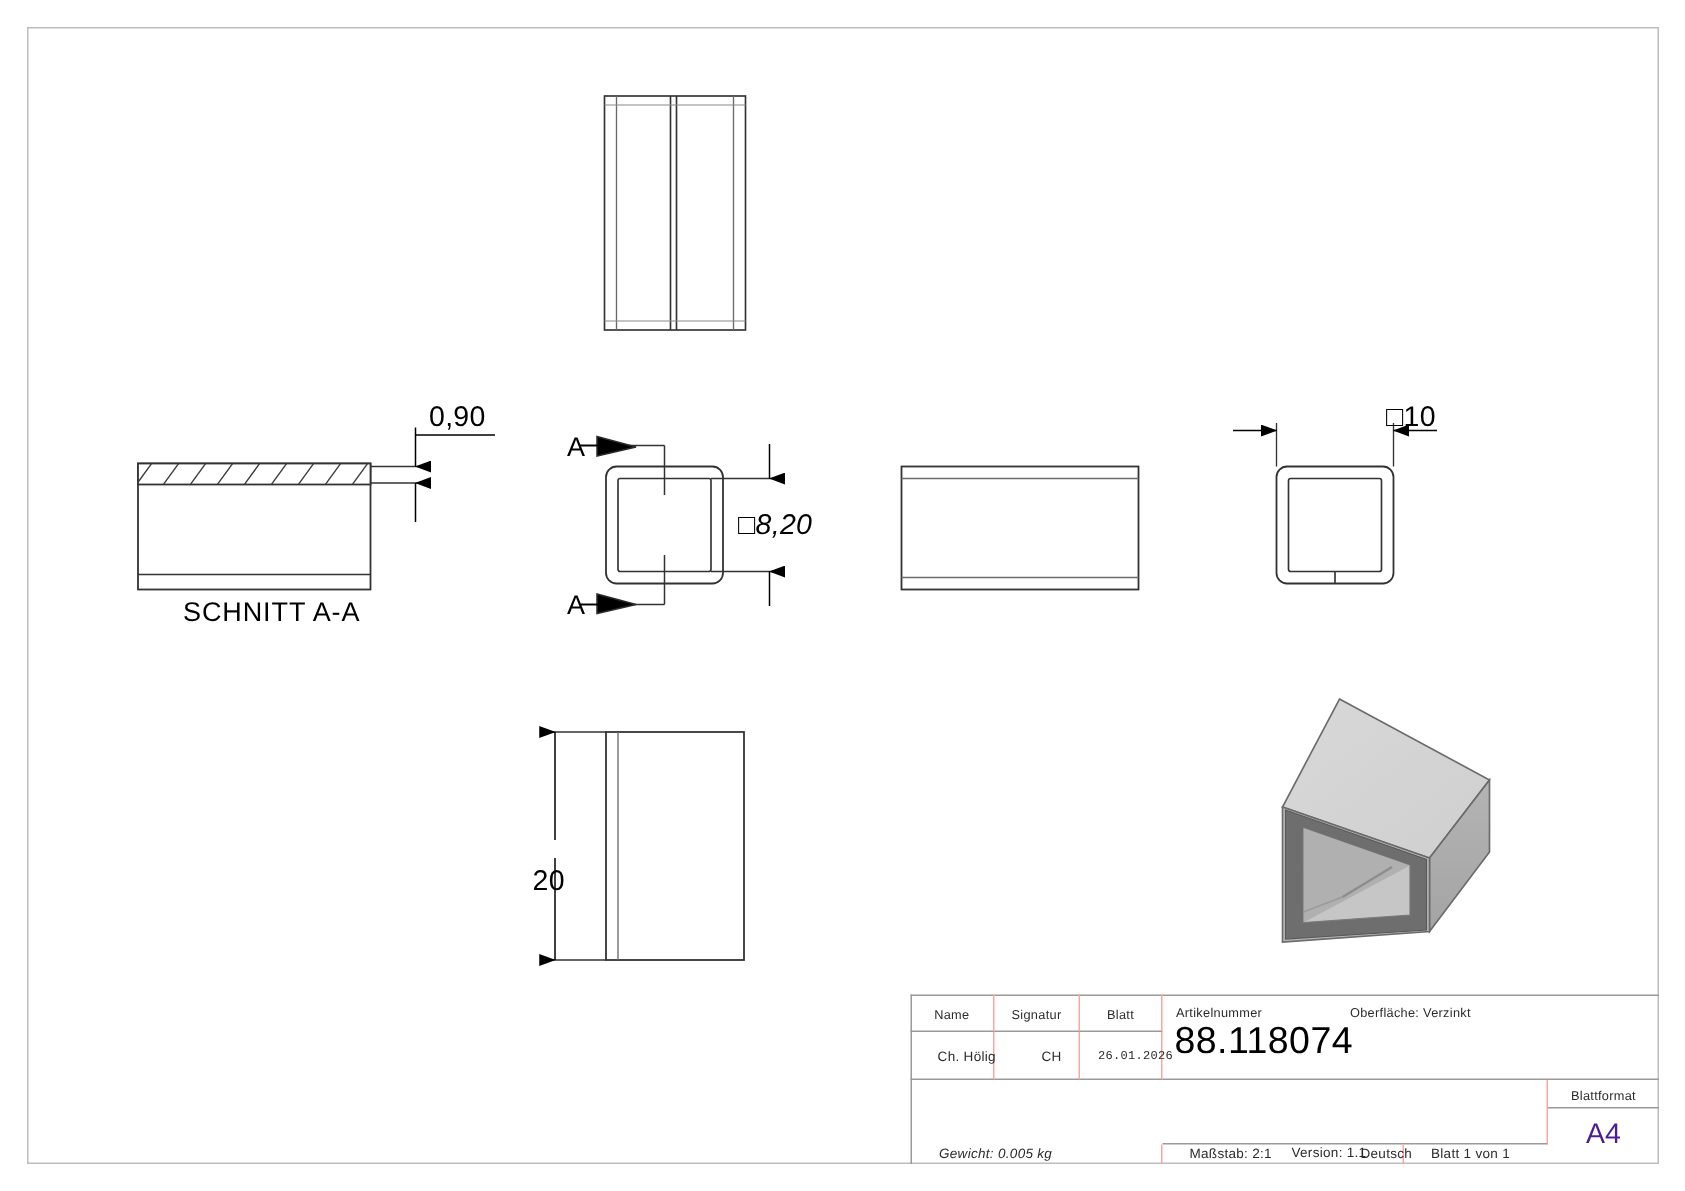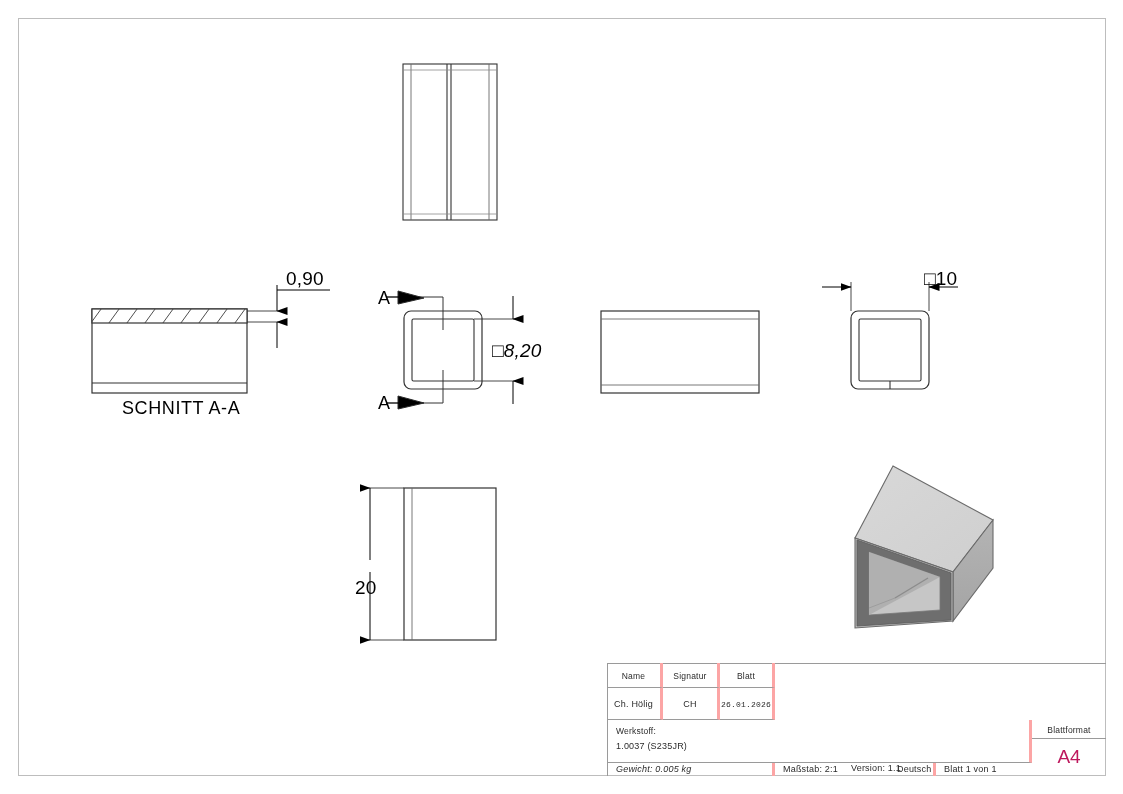--- a/index.html
+++ b/index.html
@@ -62,53 +62,54 @@
     position: absolute;
     left: 607px;
     top: 663px;
     width: 499px;
     height: 113px;
     box-sizing: border-box;
   }
   #title-block .tb-cell {
     position: absolute;
     box-sizing: border-box;
-    border-right: 3px solid #fca5a5;
+    border-right: 1px solid #fca5a5;
     border-bottom: 1px solid #9a9a9a;
   }
   .tb-label {
     position: absolute;
     font-size: 8.5px;
     color: #2b2b2b;
     letter-spacing: 0.2px;
     white-space: nowrap;
   }
   .tb-value {
     position: absolute;
     font-size: 9px;
     color: #2b2b2b;
     letter-spacing: 0.2px;
     white-space: nowrap;
+    padding-left: 10px;
   }
   .tb-center {
     width: 100%;
     text-align: center;
     left: 0;
   }
   .tb-artnum {
     position: absolute;
     font-size: 25px;
     color: #000;
     letter-spacing: 0.3px;
     white-space: nowrap;
   }
   .tb-a4 {
     position: absolute;
     font-size: 19px;
-    color: #be185d;
+    color: #4c1d95;
     white-space: nowrap;
   }
 </style>
 </head>
 <body>
 
 <div id="sheet">
 
   <div id="drawing-frame"></div>
 
@@ -286,25 +287,26 @@
     <div class="tb-cell" style="left:0; top:25px; width:56px; height:32px;">
       <div class="tb-value tb-center" style="top:11px;">Ch. Hölig</div>
     </div>
     <div class="tb-cell" style="left:56px; top:25px; width:57px; height:32px;">
       <div class="tb-value tb-center" style="top:11px;">CH</div>
     </div>
     <div class="tb-cell" style="left:113px; top:25px; width:55px; height:32px;font-family:Liberation Mono, monospace;">
       <div class="tb-value tb-center" style="top:12px; font-size:8px;">26.01.2026</div>
     </div>
 
-
-    <div class="tb-cell" style="left:0; top:57px; width:168px; height:43px; border-right:none;">
-      <div class="tb-label" style="left:9px; top:6px;">Werkstoff:</div>
-      <div class="tb-value" style="left:9px; top:21px;">1.0037 (S235JR)</div>
-    </div>
+    <div class="tb-cell" style="left:168px; top:0; width:331px; height:57px; border-right:none;">
+      <div class="tb-label" style="left:9px; top:7px;">Artikelnummer</div>
+      <div class="tb-label" style="left:125px; top:7px;">Oberfläche:  Verzinkt</div>
+      <div class="tb-artnum" style="left:8px; top:17px;">88.118074</div>
+    </div>
+
     <div class="tb-cell" style="left:168px; top:57px; width:257px; height:43px;"></div>
 
     <div class="tb-cell" style="left:425px; top:57px; width:74px; height:19px; border-right:none;">
       <div class="tb-label tb-center" style="top:5px;">Blattformat</div>
     </div>
     <div class="tb-cell" style="left:425px; top:76px; width:74px; height:37px; border-right:none; border-bottom:none;">
       <div class="tb-a4 tb-center" style="top:7px; text-align:center;">A4</div>
     </div>
 
     <div class="tb-cell" style="left:0; top:100px; width:168px; height:13px; border-bottom:none;">

